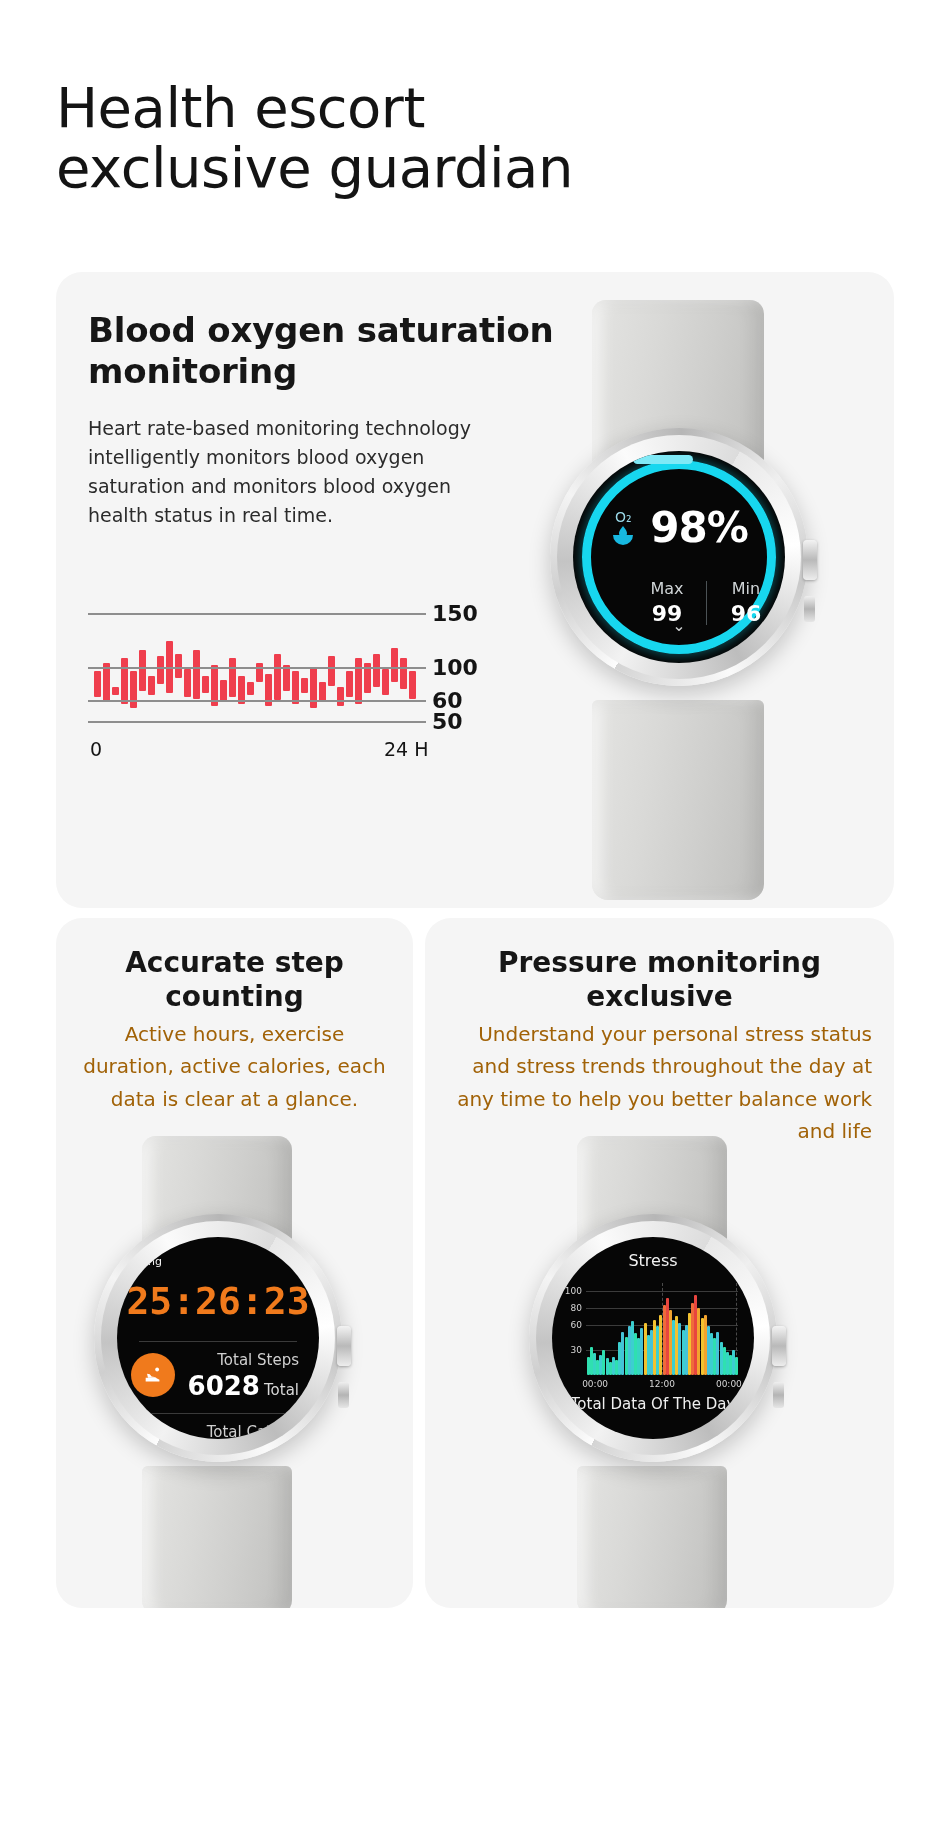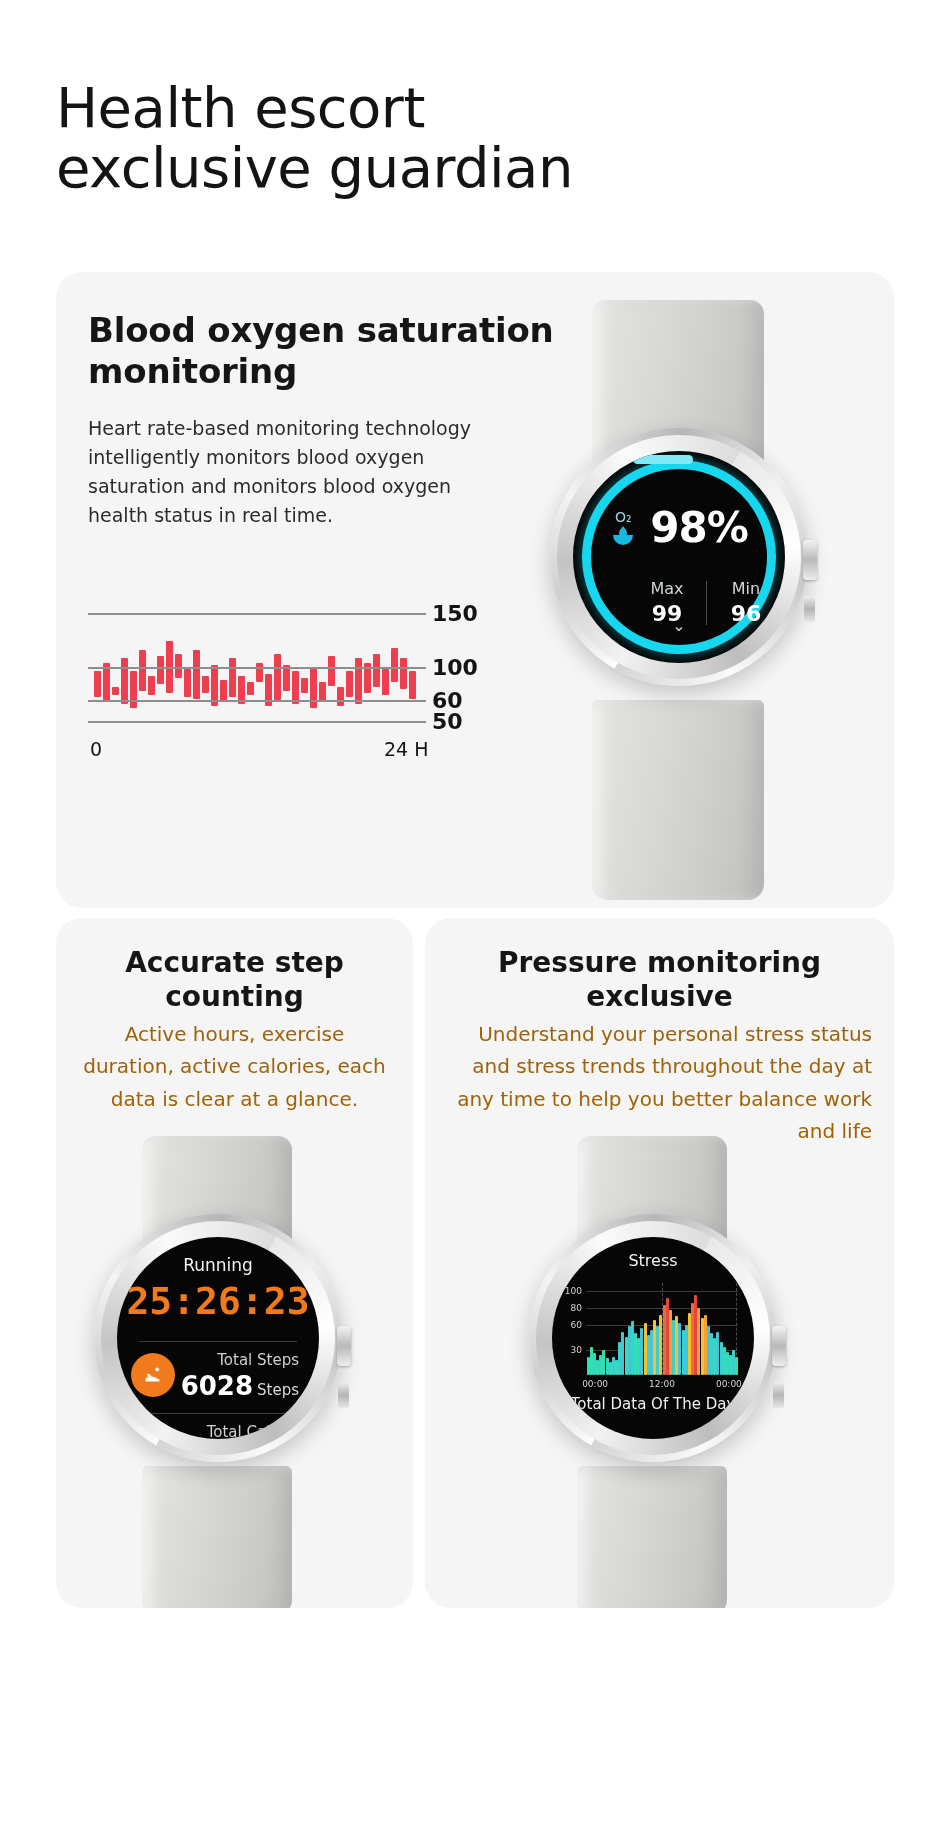--- a/index.html
+++ b/index.html
@@ -152,21 +152,21 @@
   }
   #card-stress .sm-desc { text-align:right; }
 
   
   #watch-steps { position:absolute; left:16px; top:218px; width:326px; height:472px; }
   #watch-steps .strap-top { left:70px; top:0; width:150px; height:110px; }
   #watch-steps .strap-bot { left:70px; top:330px; width:150px; height:150px; }
   #watch-steps .case { left:22px; top:78px; width:248px; height:248px; }
 
   .run-screen { position:relative; width:100%; height:100%; color:#fff; }
-  .run-title { position:absolute; left:0; right:0; top:18px; text-align:center; font-size:17px; color:#f2f2f2; }
+  .run-title { position:absolute; left:0; right:0; top:18px; text-align:left; font-size:11px; color:#f2f2f2; }
   .run-time {
     position:absolute; left:0; right:0; top:42px; text-align:center;
     font-size:38px; font-weight:700; color:#f07a1c; letter-spacing:0px;
     font-family:"DejaVu Sans Mono","Liberation Mono",monospace;
   }
   .run-row { position:absolute; left:0; right:0; height:62px; }
   .run-row.r1 { top:104px; }
   .run-row.r2 { top:176px; }
   .run-sep { position:absolute; left:22px; right:22px; top:0; height:1px; background:#3a3a3a; }
   .run-icon {
@@ -319,21 +319,21 @@
             <div class="run-row r1">
               <div class="run-sep"></div>
               <div class="run-icon">
                 <svg width="22" height="22" viewBox="0 0 24 24" aria-hidden="true">
                   <path d="M4 15h11l4 2.2V19H4v-4z" fill="#fff"></path>
                   <path d="M6.5 15l-1-4.5 3 .8 2 2.2 3.2.6L16 15H6.5z" fill="#fff"></path>
                   <circle cx="16.5" cy="6" r="2.1" fill="#fff"></circle>
                 </svg>
               </div>
               <div class="run-lab">Total Steps</div>
-              <div class="run-val"><span>6028</span><span class="u">Steps</span></div>
+              <div class="run-val"><span>6028</span><span class="u">Total</span></div>
             </div>
 
             <div class="run-row r2">
               <div class="run-sep"></div>
               <div class="run-icon">
                 <svg width="20" height="22" viewBox="0 0 20 24" aria-hidden="true">
                   <path d="M10 1c3 4 6 6.6 6 11a6 6 0 1 1-12 0c0-2.3 1.2-3.9 2.4-5.4C7.6 5 9.2 3.2 10 1z" fill="#fff"></path>
                 </svg>
               </div>
               <div class="run-lab">Total Calorie</div>

